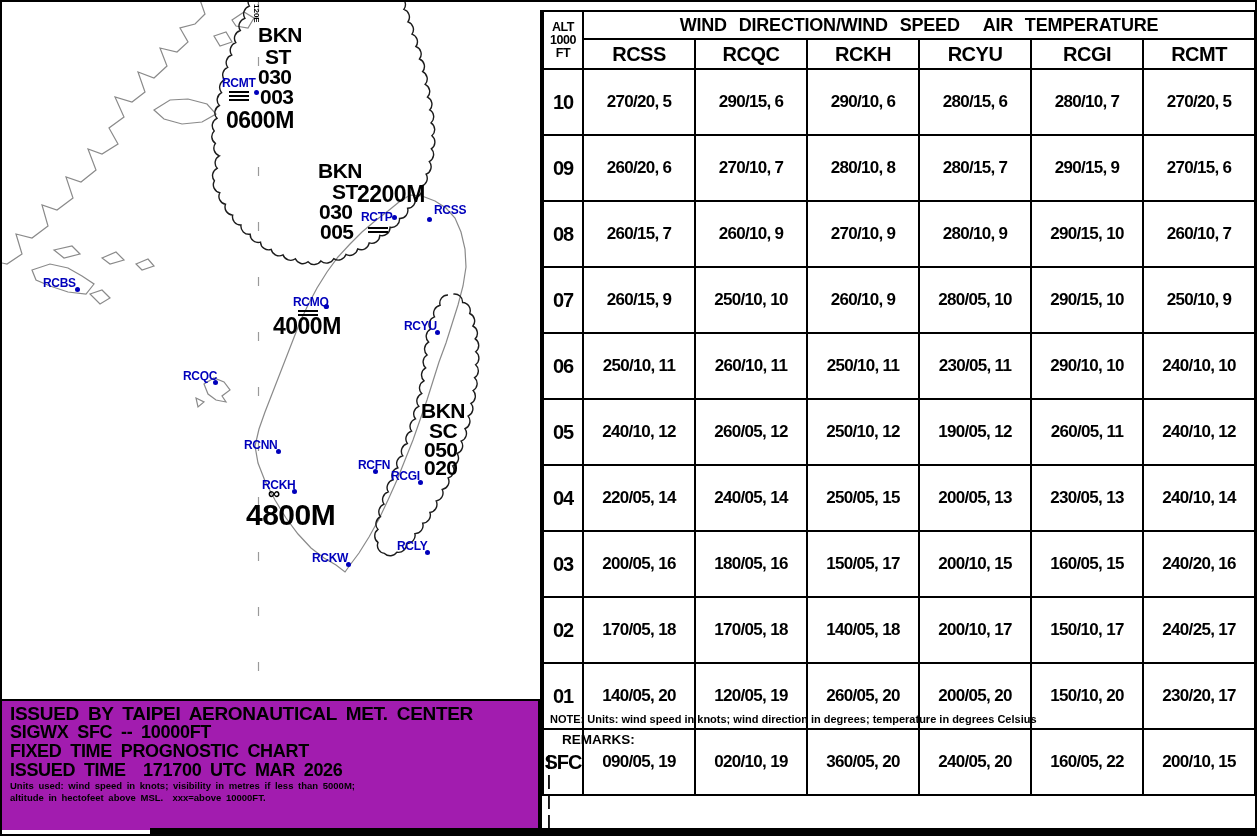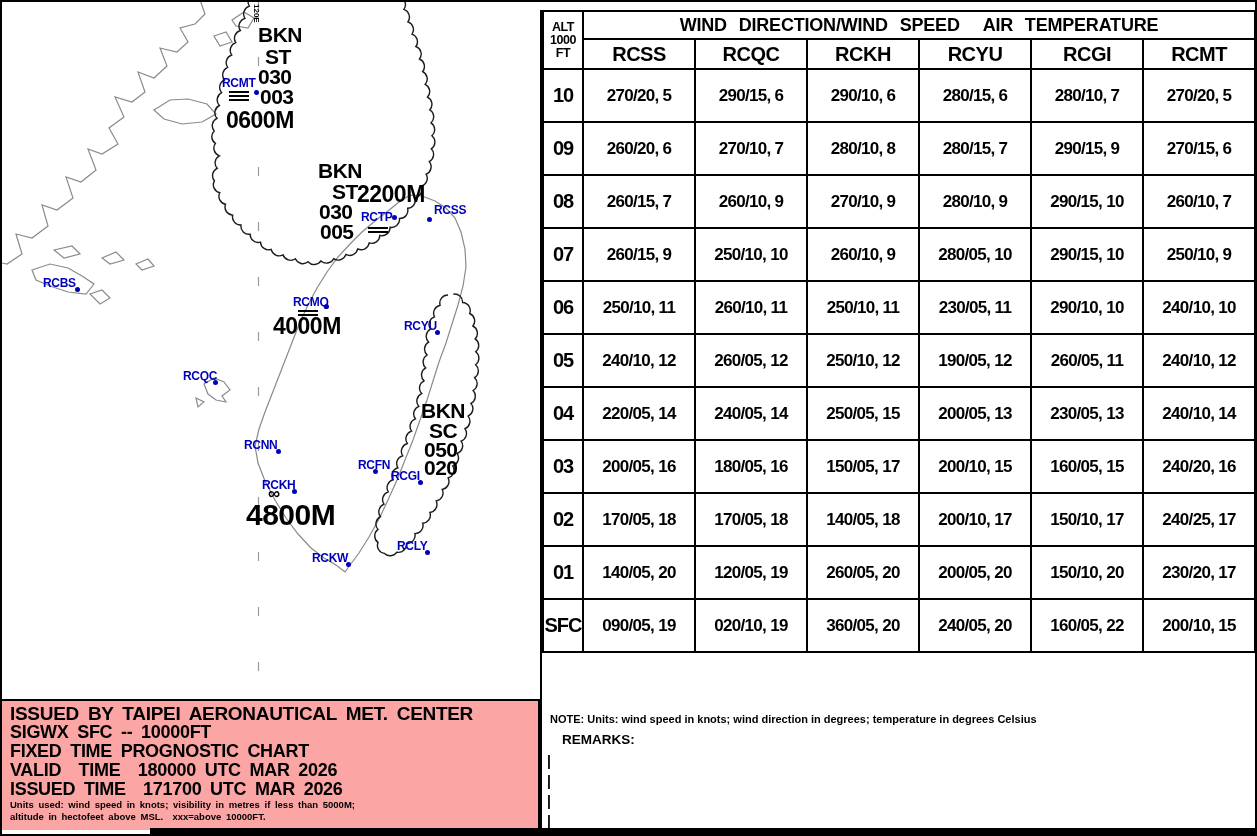--- a/index.html
+++ b/index.html
@@ -14,36 +14,36 @@
   .st-label{position:absolute;font-size:12px;font-weight:bold;color:#0000bb;letter-spacing:-0.3px;white-space:nowrap;}
   .st-dot{position:absolute;width:5px;height:5px;border-radius:50%;background:#0000bb;}
   .anno{position:absolute;font-weight:bold;letter-spacing:-0.5px;white-space:nowrap;line-height:1;}
   .sym{position:absolute;}
   .sym .hl{width:20px;height:2px;background:#000;margin-bottom:2px;}
   .sym-haze{position:absolute;font-size:17px;font-weight:bold;line-height:10px;}
   #meridian-label{position:absolute;left:250px;top:2px;font-size:8px;font-weight:bold;
       writing-mode:vertical-rl;letter-spacing:0;}
   
   #info-box{position:absolute;left:0;top:697px;width:538px;height:131px;border-top:2px solid #000;
-      border-right:2px solid #000;box-sizing:border-box;padding:3px 0 0 8px;background:#fca5a5;}
+      border-right:2px solid #000;box-sizing:border-box;padding:3px 0 0 8px;background:#a21caf;}
   .info-line{font-size:18px;font-weight:bold;line-height:19px;white-space:pre;word-spacing:4px;letter-spacing:-0.3px;}
   .info-small{font-size:9.5px;font-weight:bold;line-height:12px;white-space:pre;word-spacing:2px;}
   .turb-icon{display:inline-block;vertical-align:-1px;margin:0 3px;}
   
   #table-panel{position:absolute;left:538px;top:8px;width:715px;height:820px;border-left:2px solid #000;box-sizing:border-box;}
   #wind-table{border-collapse:collapse;table-layout:fixed;width:713px;}
   #wind-table th,#wind-table td{border:2px solid #000;text-align:center;vertical-align:middle;padding:0;
       font-weight:bold;overflow:hidden;white-space:pre;}
   #wind-table .c-alt{width:40px;}
   #wind-table .title-cell{font-size:18px;height:26px;word-spacing:7px;letter-spacing:-0.2px;}
   #wind-table .stn-cell{font-size:20px;height:28px;letter-spacing:-0.5px;}
   #wind-table .alt-head{font-size:12.5px;line-height:13px;letter-spacing:-0.5px;}
   #wind-table td.val{font-size:17px;letter-spacing:-0.7px;}
   #wind-table th.alt{font-size:20px;letter-spacing:-1px;}
-  #wind-table tbody tr{height:53px;}
+  #wind-table tbody tr{height:66px;}
   #note-line{position:absolute;left:8px;top:703px;font-size:11px;font-weight:bold;white-space:pre;}
   #remarks-line{position:absolute;left:8px;top:722px;font-size:13.5px;font-weight:bold;margin-left:12px;}
   .tick{position:absolute;left:5px;font-size:14px;font-weight:bold;line-height:14px;}
   
   #bottom-bar{position:absolute;left:148px;top:826px;width:1105px;height:6px;background:#000;}
 </style>
 </head>
 <body>
 
 <div id="root">
@@ -123,21 +123,20 @@
       <div class="anno" style="left: 427px; top: 418px; font-size: 21px;">SC</div>
       <div class="anno" style="left: 422px; top: 437px; font-size: 21px;">050</div>
       <div class="anno" style="left: 422px; top: 455px; font-size: 21px;">020</div>
       <div class="anno" style="left: 244px; top: 498px; font-size: 30px;">4800M</div>
     </div>
 
   <div id="info-box">
     <div class="info-line" style="font-size:19px">ISSUED BY TAIPEI AERONAUTICAL MET. CENTER</div>
     <div class="info-line">SIGWX SFC -- 10000FT</div>
     <div class="info-line">FIXED TIME PROGNOSTIC CHART</div>
-    <div class="info-line">VALID  TIME  180000 UTC MAR 2026</div>
     <div class="info-line">ISSUED TIME  171700 UTC MAR 2026</div>
     <div class="info-small">Units used: wind speed in knots; visibility in metres if less than 5000M;</div>
     <div class="info-small">altitude in hectofeet above MSL.  xxx=above 10000FT.</div>
   </div>
 
   <div id="table-panel">
     <table id="wind-table">
         <colgroup>
           <col class="c-alt">
           <col style="width:112px">

